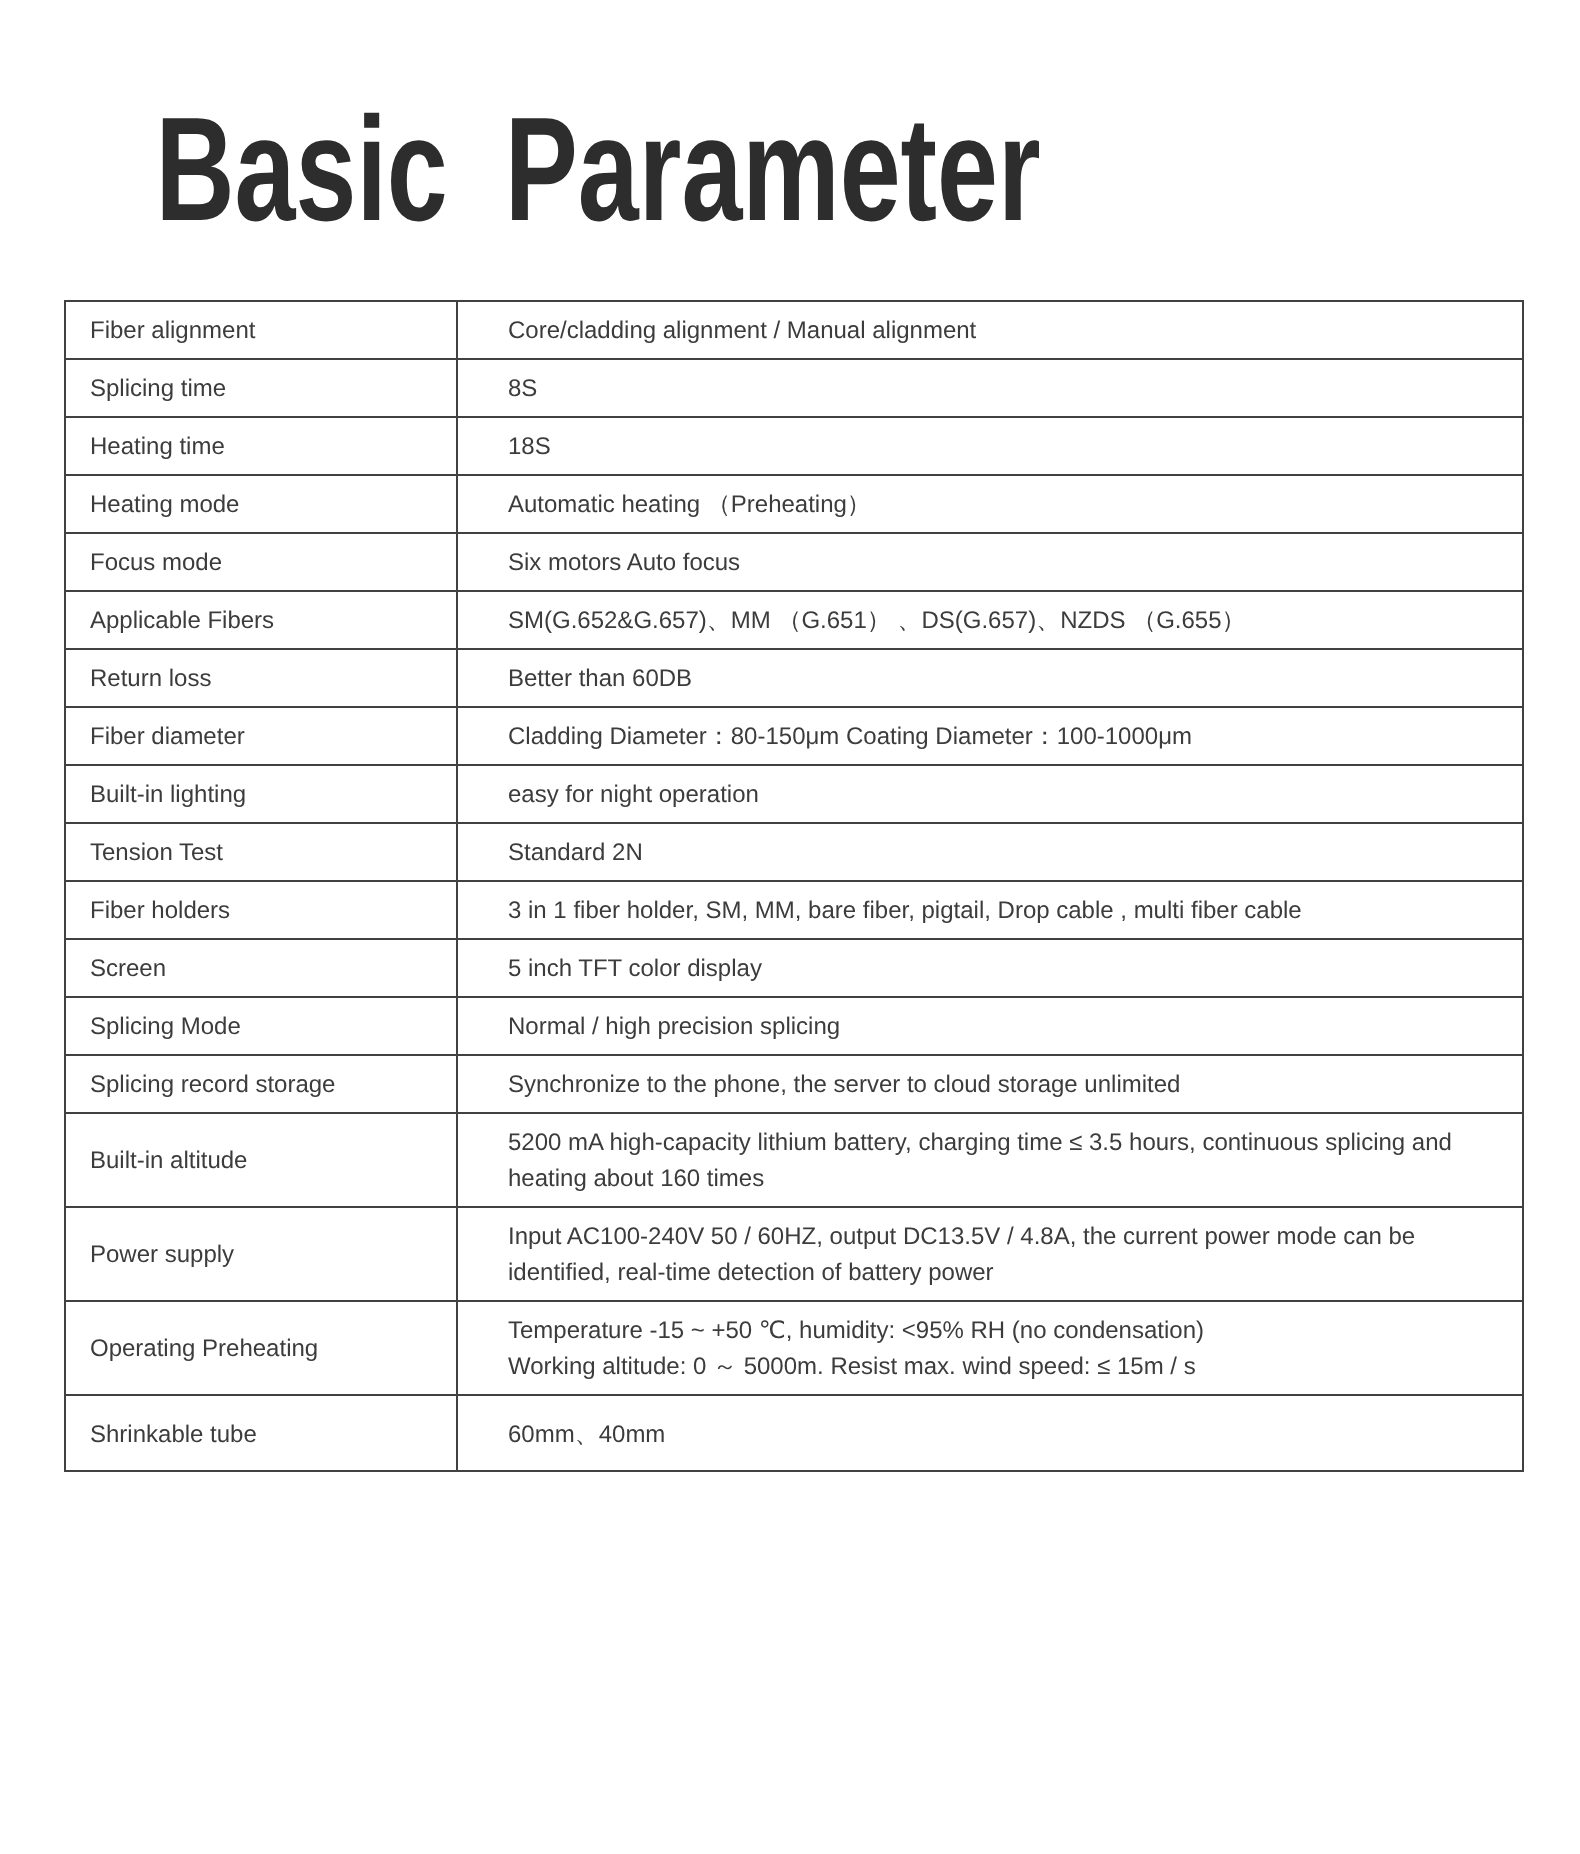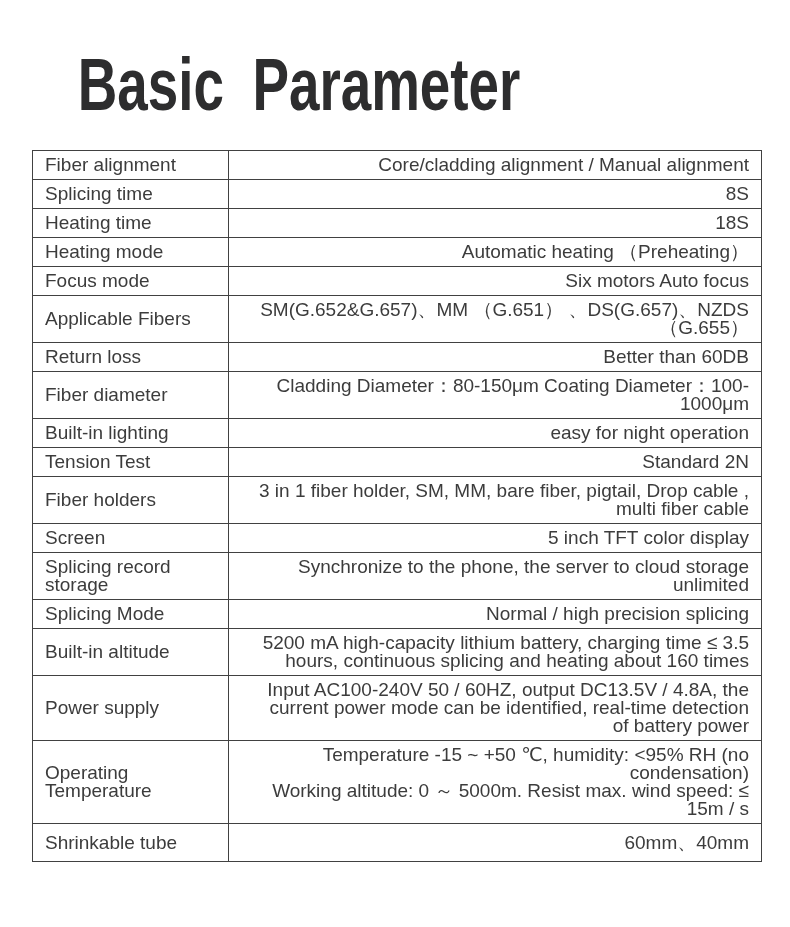--- a/index.html
+++ b/index.html
@@ -33,37 +33,36 @@
   }
   table.spec-table {
     border-collapse: collapse;
     table-layout: fixed;
     width: 730px;
     margin-left: 32px;
     margin-top: 32px;
   }
   .spec-table td {
     border: 1px solid #414141;
-    font-size: 19px;
+    font-size: 12px;
     line-height: 18px;
     padding-top: 5px;
     padding-bottom: 5px;
     vertical-align: middle;
     color: #3c3c3c;
   }
   .spec-table td.label-cell {
     width: 179px;
     padding-left: 12px;
     padding-right: 4px;
   }
   .spec-table td.value-cell {
     padding-left: 25px;
     padding-right: 12px;
     white-space: pre-line;
-    text-align: right;
   }
   .spec-table tr {
     height: 28px;
   }
   .spec-table tr:last-child {
     height: 38px;
   }
   .spec-table td.bold {
     font-weight: 700;
     color: #2e2e2e;
@@ -136,41 +135,41 @@
     <td class="value-cell">3 in 1 fiber holder, SM, MM, bare fiber, pigtail, Drop cable , multi fiber cable</td>
   </tr>
 
 
   <tr>
     <td class="label-cell">Screen</td>
     <td class="value-cell">5 inch TFT color display</td>
   </tr>
 
   <tr>
-    <td class="label-cell">Splicing record storage</td>
-    <td class="value-cell">Synchronize to the phone, the server to cloud storage unlimited</td>
+    <td class="label-cell">Splicing Mode</td>
+    <td class="value-cell">Normal / high precision splicing</td>
   </tr>
 
   <tr>
-    <td class="label-cell">Splicing Mode</td>
-    <td class="value-cell">Normal / high precision splicing</td>
+    <td class="label-cell">Splicing record storage</td>
+    <td class="value-cell">Synchronize to the phone, the server to cloud storage unlimited</td>
   </tr>
 
   <tr>
     <td class="label-cell">Built-in altitude</td>
     <td class="value-cell">5200 mA high-capacity lithium battery, charging time ≤ 3.5 hours, continuous splicing and heating about 160 times</td>
   </tr>
 
   <tr>
     <td class="label-cell">Power supply</td>
     <td class="value-cell">Input AC100-240V 50 / 60HZ, output DC13.5V / 4.8A, the current power mode can be identified, real-time detection of battery power</td>
   </tr>
 
   <tr>
-    <td class="label-cell">Operating Temperature</td>
+    <td class="label-cell">Operating Preheating</td>
     <td class="value-cell">Temperature -15 ~ +50 ℃, humidity: &lt;95% RH (no condensation)
 Working altitude: 0 ～ 5000m. Resist max. wind speed: ≤ 15m / s</td>
   </tr>
 
   <tr>
     <td class="label-cell">Shrinkable tube</td>
     <td class="value-cell">60mm、40mm</td>
   </tr>
 </tbody>
 </table>

